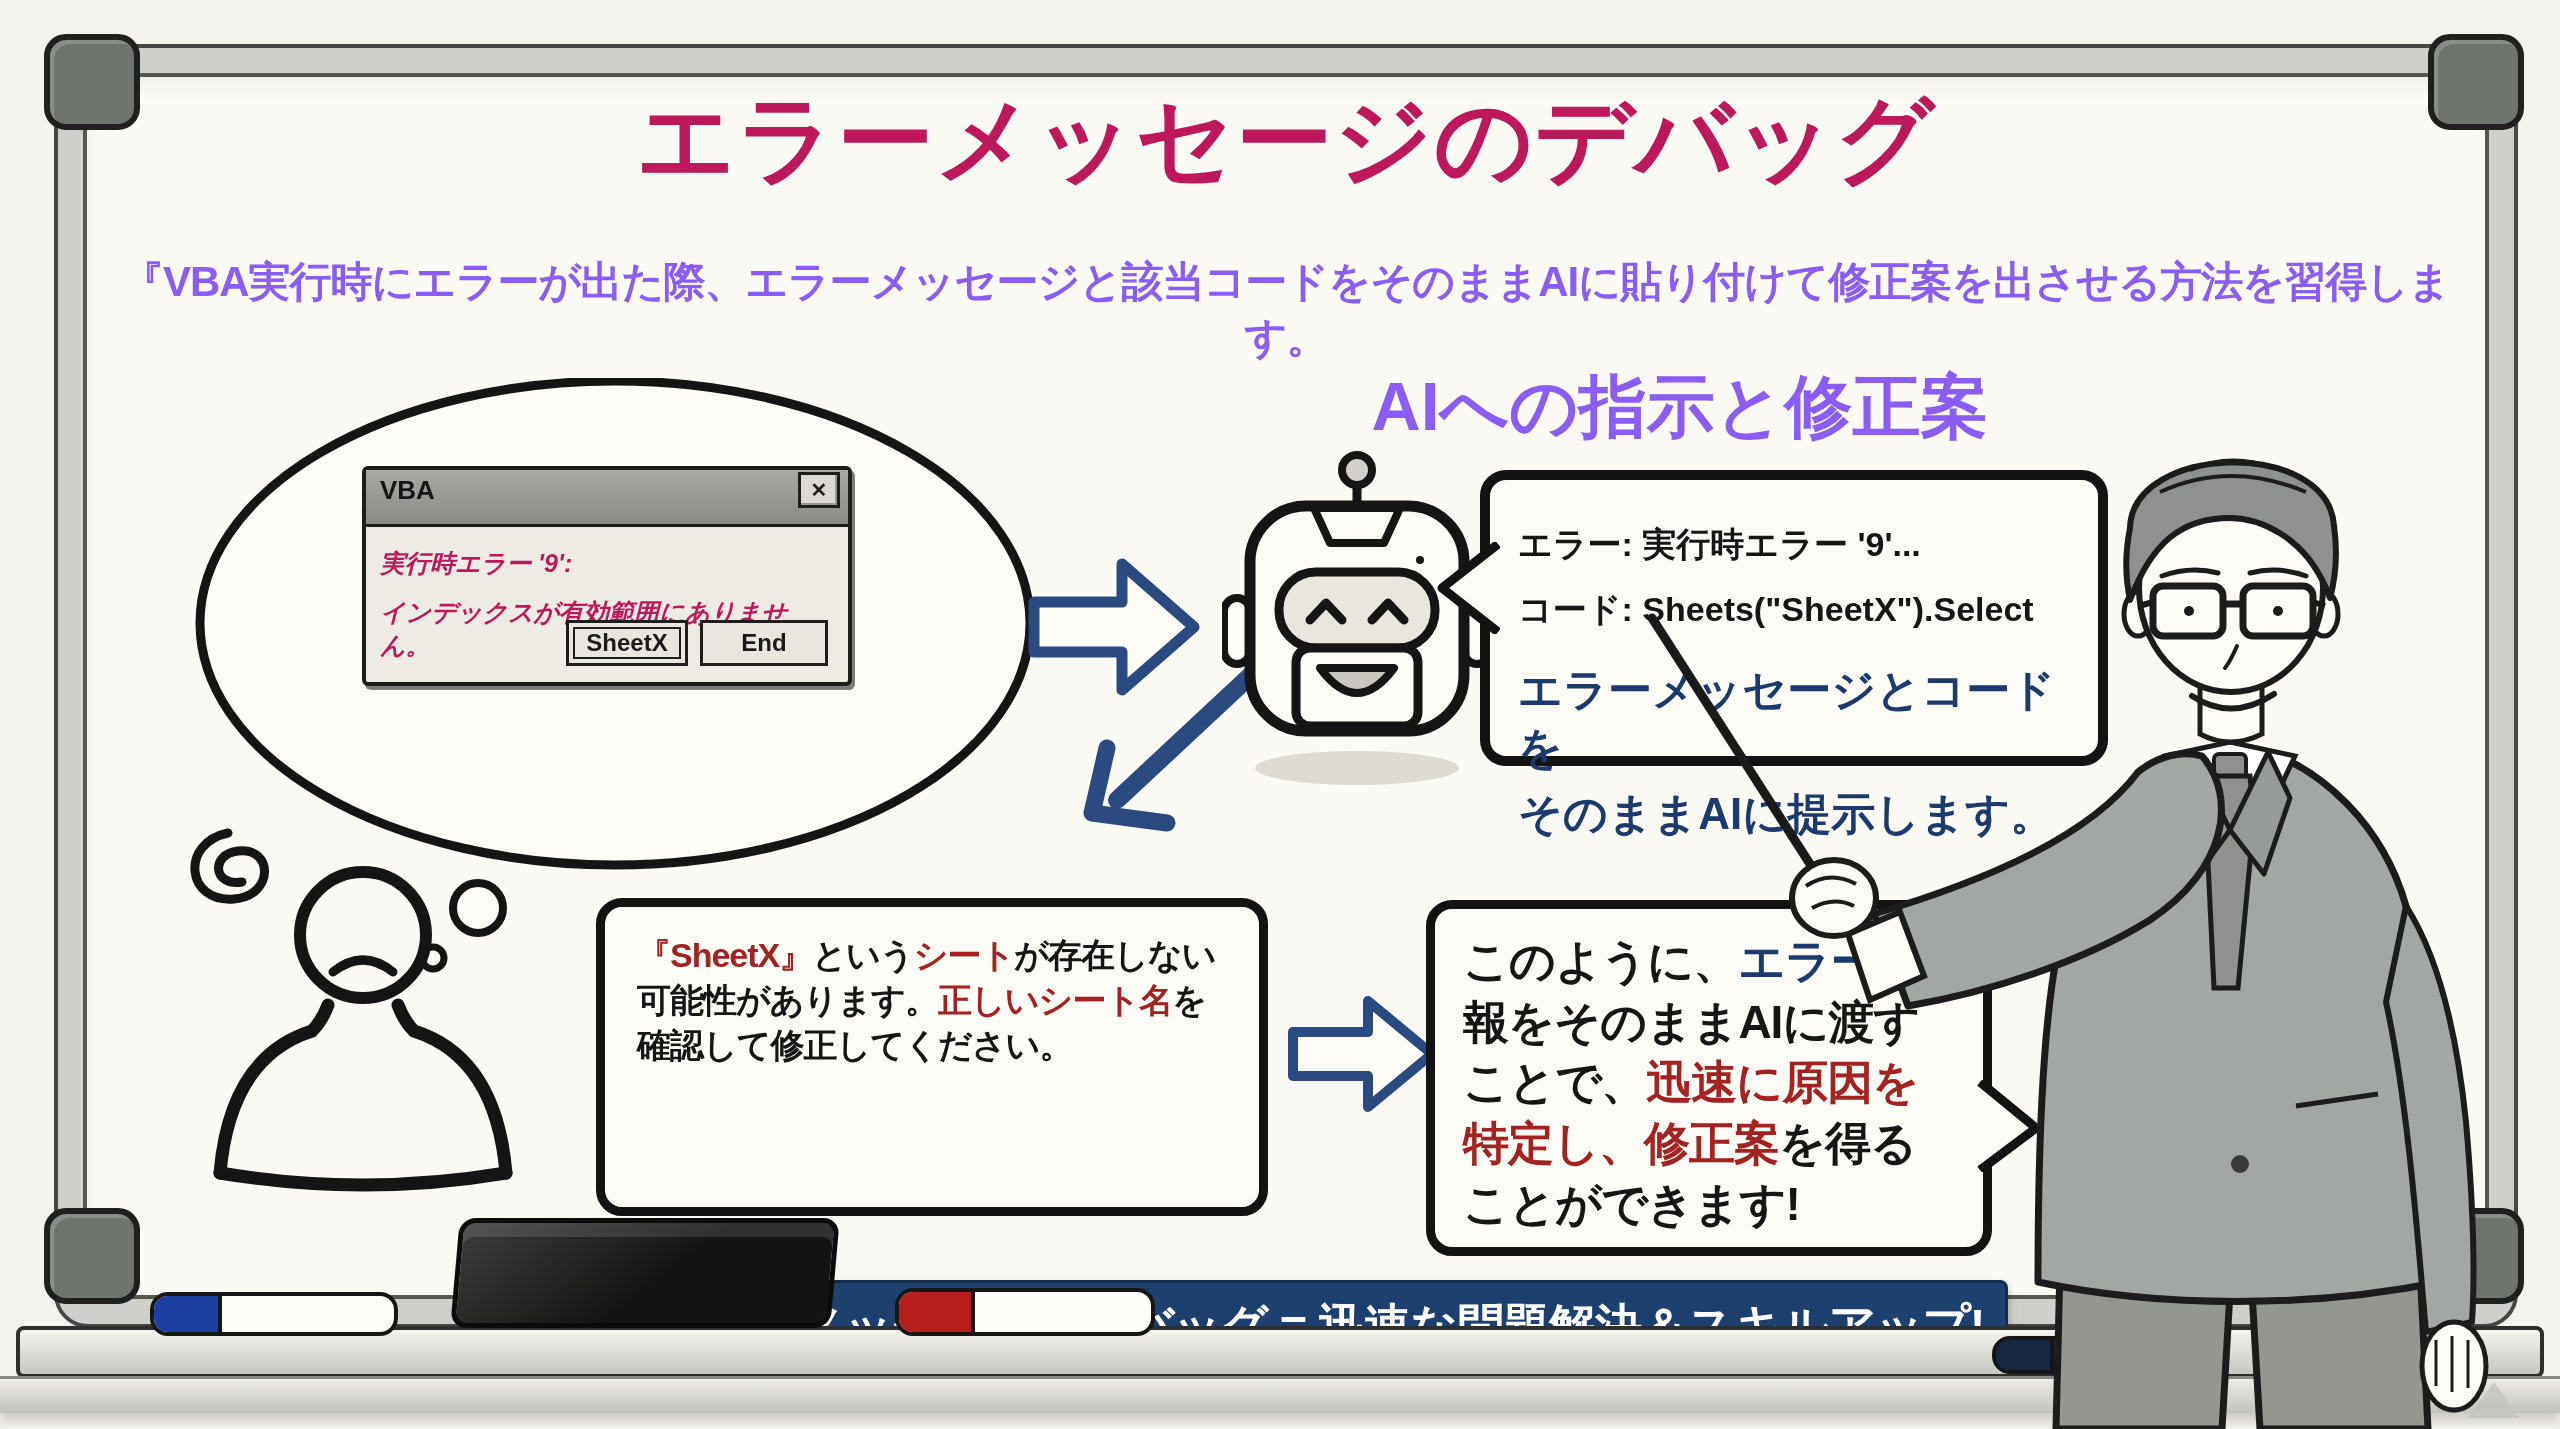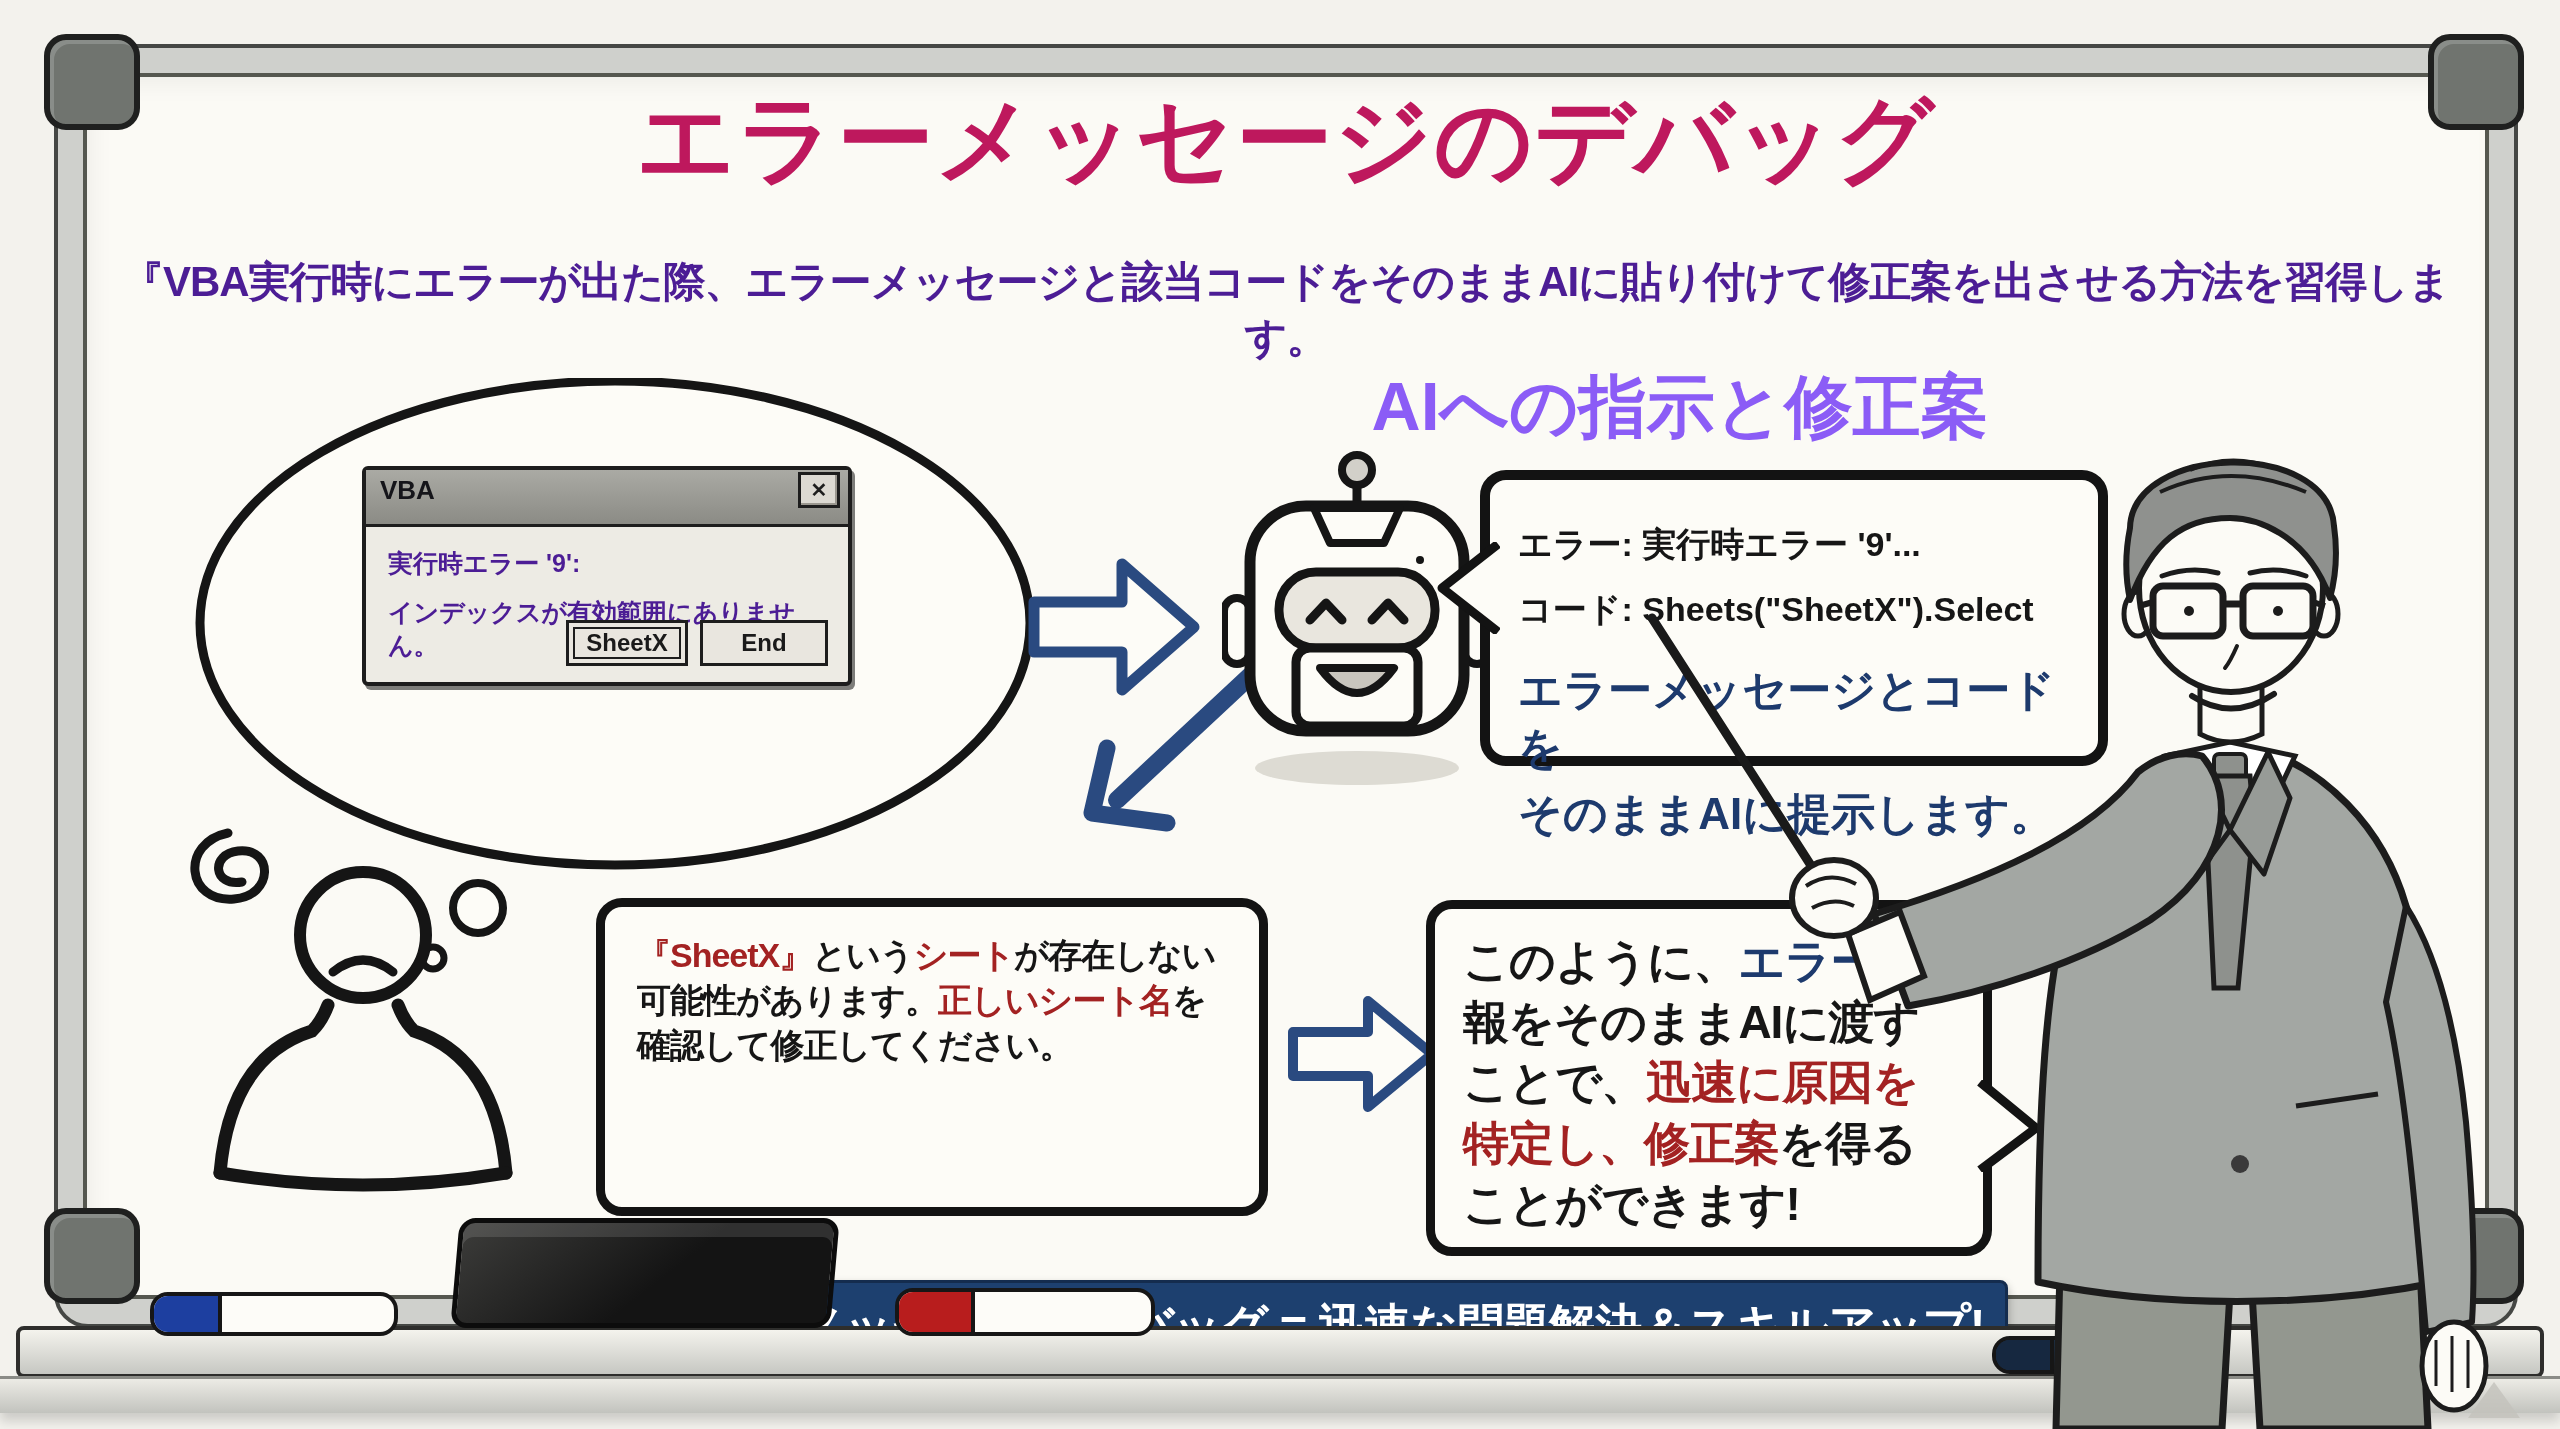--- a/index.html
+++ b/index.html
@@ -35,21 +35,21 @@
     border:5px solid #0c0c0c;border-radius:16px;transform:skewX(-5deg);
     box-shadow:inset 0 14px 0 rgba(255,255,255,.12);
   }
   
   .title{
     position:absolute;left:86px;top:76px;width:2400px;text-align:center;
     font-size:97px;font-weight:900;color:#be185d;letter-spacing:1px;
   }
   .subtitle{
     position:absolute;left:100px;top:254px;width:2372px;text-align:center;
-    font-size:42px;font-weight:900;color:#4c1d95;letter-spacing:-1px;
+    font-size:42px;font-weight:900;color:#8b5cf6;letter-spacing:-1px;
   }
   .section-label{
     position:absolute;left:1300px;top:362px;width:760px;text-align:center;
     font-size:68px;font-weight:900;color:#8b5cf6;
   }
   
   .vba-dialog{
     position:absolute;left:362px;top:466px;width:482px;height:212px;
     background:#edebe4;border:4px solid #1d1d1d;border-radius:6px;
     box-shadow:3px 4px 0 rgba(20,20,20,.55);
@@ -57,21 +57,21 @@
   .vba-titlebar{
     height:40px;background:linear-gradient(#aaaaa4,#8b8b85);
     border-bottom:3px solid #1d1d1d;display:flex;align-items:center;
     padding:0 8px 14px 14px;color:#15151a;font-weight:900;font-size:26px;
   }
   .vba-close{
     margin-left:auto;width:36px;height:30px;border:3px solid #1d1d1d;background:#dcd9d2;
     display:flex;align-items:center;justify-content:center;font-size:20px;font-weight:900;color:#1d1d1d;
     box-shadow:inset -2px -2px 0 #9a978f;
   }
-  .vba-body{padding:20px 22px 0;color:#4c1d95;font-weight:700;}
+  .vba-body{padding:20px 14px 0;color:#be185d;font-weight:700;font-style:italic;}
   .vba-line1{font-size:25px;margin-bottom:16px;}
   .vba-line2{font-size:25px;}
   .vba-btn{position:absolute;height:40px;background:#e9e6df;border:3px solid #1d1d1d;
     font-size:24px;font-weight:700;color:#1a1a1a;display:flex;align-items:center;justify-content:center;}
   .vba-btn.debug{left:200px;top:150px;width:116px;box-shadow:inset 0 0 0 4px #e9e6df, inset 0 0 0 6px #1d1d1d;}
   .vba-btn.end{left:334px;top:150px;width:122px;}
   
   .thought-text{
     position:absolute;left:230px;top:684px;width:770px;text-align:center;
     font-size:58px;font-weight:900;color:#141414;line-height:1.22;

